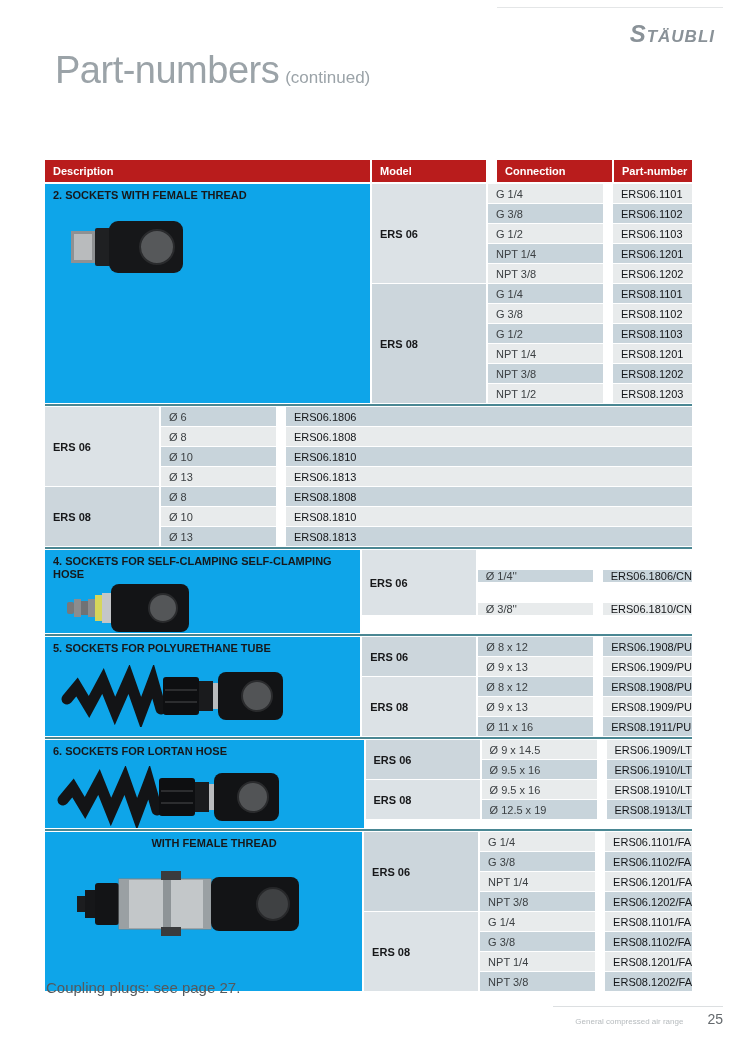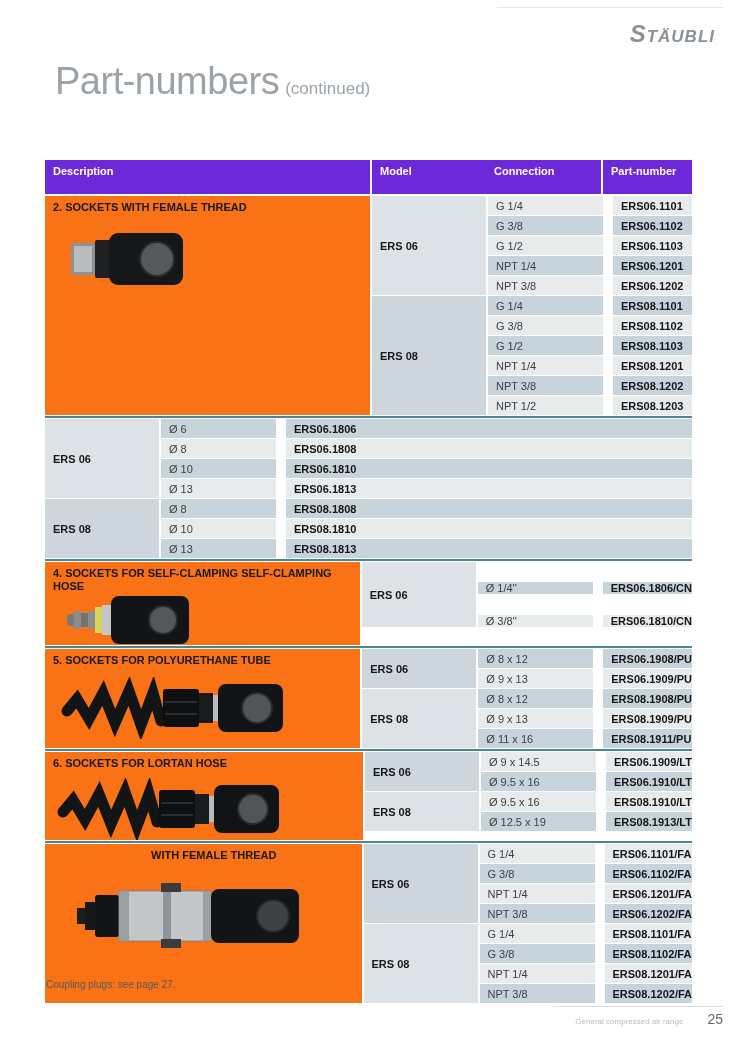--- a/index.html
+++ b/index.html
@@ -6,63 +6,63 @@
   .page {
     position:relative; width:737px; height:1050px; background:#ffffff;
     font-family:"Liberation Sans", sans-serif; overflow:hidden;
   }
   .top-rule { position:absolute; top:7px; left:497px; right:14px; height:1px; background:#e4e6e7; }
   .logo {
     position:absolute; top:20px; right:22px; font-style:italic; font-weight:bold;
     color:#8a9298; font-size:17px; letter-spacing:1px;
   }
   .logo::first-letter { font-size:24px; }
-  .title { position:absolute; left:55px; top:60px; margin:0; font-weight:normal; color:#9ba3a8; font-size:38px; letter-spacing:-0.5px; }
+  .title { position:absolute; left:55px; top:49px; margin:0; font-weight:normal; color:#9ba3a8; font-size:38px; letter-spacing:-0.5px; }
   .title .suffix { font-size:17px; margin-left:6px; letter-spacing:0; }
 
   .parts-table { position:absolute; left:45px; top:160px; width:647px; }
   .thead { display:flex; }
-  .th { background:#6d28d9; color:#ffffff; font-weight:bold; font-size:11px; height:34px; line-height:22px; padding-left:8px; box-sizing:border-box; }
+  .th { background:#b91c1c; color:#ffffff; font-weight:bold; font-size:11px; height:22px; line-height:22px; padding-left:8px; box-sizing:border-box; }
   .th-desc  { width:325px; margin-right:2px; }
-  .th-model { width:114px; margin-right:0; }
+  .th-model { width:114px; margin-right:11px; }
   .th-conn  { width:115px; margin-right:2px; }
   .th-part  { flex:1; }
   .tbody { margin-top:2px; }
 
   .divider { height:2px; background:#4a8793; margin:1px 0; }
   .section { display:flex; align-items:stretch; }
-  .desc-cell { width:325px; margin-right:2px; box-sizing:border-box; padding:5px 0 0 8px; overflow:hidden; background:#f97316; }
+  .desc-cell { width:325px; margin-right:2px; box-sizing:border-box; padding:5px 0 0 8px; overflow:hidden; background:#0ea5e9; }
   .sec-title  { font-size:11px; font-weight:bold; color:#17181a; line-height:13px; }
   .sec-title2 { font-size:11px; font-weight:bold; color:#17181a; line-height:13px; margin-left:13px;text-align:center; }
   .groups { flex:1; display:flex; flex-direction:column; }
   .group { display:flex; margin-bottom:1px; }
   .group:last-child { margin-bottom:0; }
   .model-cell { width:114px; margin-right:2px; font-size:11px; font-weight:bold; color:#17181a;
     display:flex; align-items:center; padding-left:8px; box-sizing:border-box; }
   .rows { flex:1; display:flex; flex-direction:column; }
   .row { display:flex; height:19px; margin-bottom:1px; }
   .row.tall { height:32px;align-items:flex-end; }
   .rows .row:last-child { margin-bottom:0; }
   .cell { font-size:11px; box-sizing:border-box; padding-left:8px; display:flex; align-items:center; }
   .cell-conn { width:115px; margin-right:10px; color:#3c4043; }
-  .cell-part { flex:1; font-weight:bold; color:#141619; }
+  .cell-part { flex:1; font-weight:normal; color:#141619; }
   .shade-light { background:#e8ebec; }
   .shade-dark  { background:#c8d4db; }
   .model-light { background:#dce2e6; }
   .model-dark  { background:#ccd6dc; }
 
   .img-wrap { display:block; line-height:0; }
   .img-female-thread { margin:14px 0 0 18px; }
   .img-rubber-hose   { margin:12px 0 0 42px; }
   .img-self-clamping { margin:2px 0 0 14px; }
   .img-polyurethane  { margin:10px 0 0 8px; }
   .img-lortan        { margin:8px 0 0 4px; }
   .img-fa-swivel     { margin:16px 0 0 24px; }
 
-  .footer-note { position:absolute; left:46px; top:979px; font-size:10px; color:#55595c; }
+  .footer-note { position:absolute; left:46px; top:979px; font-size:15px; color:#55595c; }
   .footer-rule { position:absolute; left:553px; top:1006px; width:170px; height:1px; background:#dcdfe1; }
   .footer-right { position:absolute; top:1011px; right:14px; font-size:8px; color:#b6bbbe; }
   .footer-right .pageno { font-size:14px; font-weight:normal; color:#64696d; margin-left:24px; }
 </style>
 </head>
 <body>
 
 <div class="page">
   <div class="top-rule"></div>
   <div class="logo">STÄUBLI</div>

